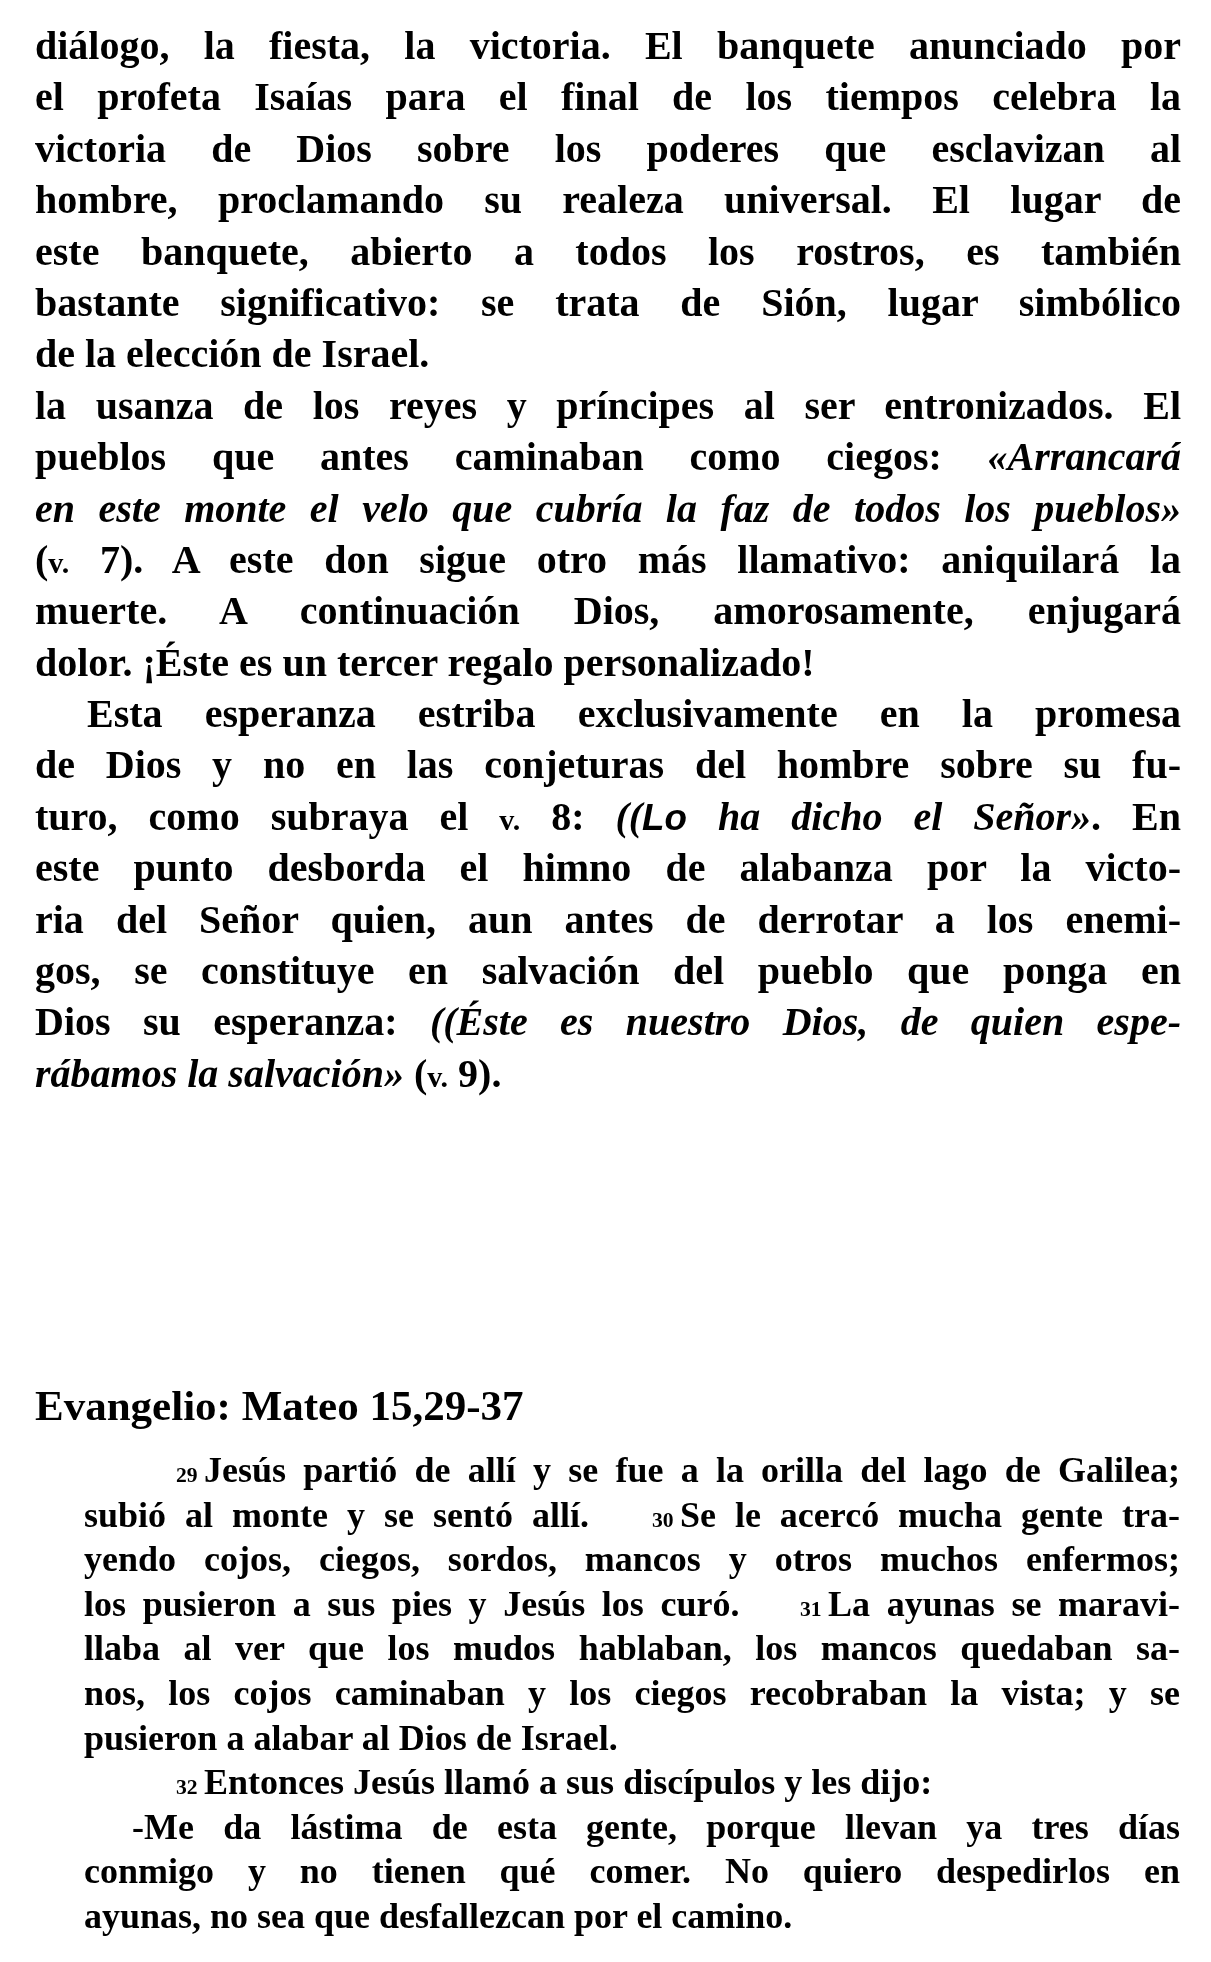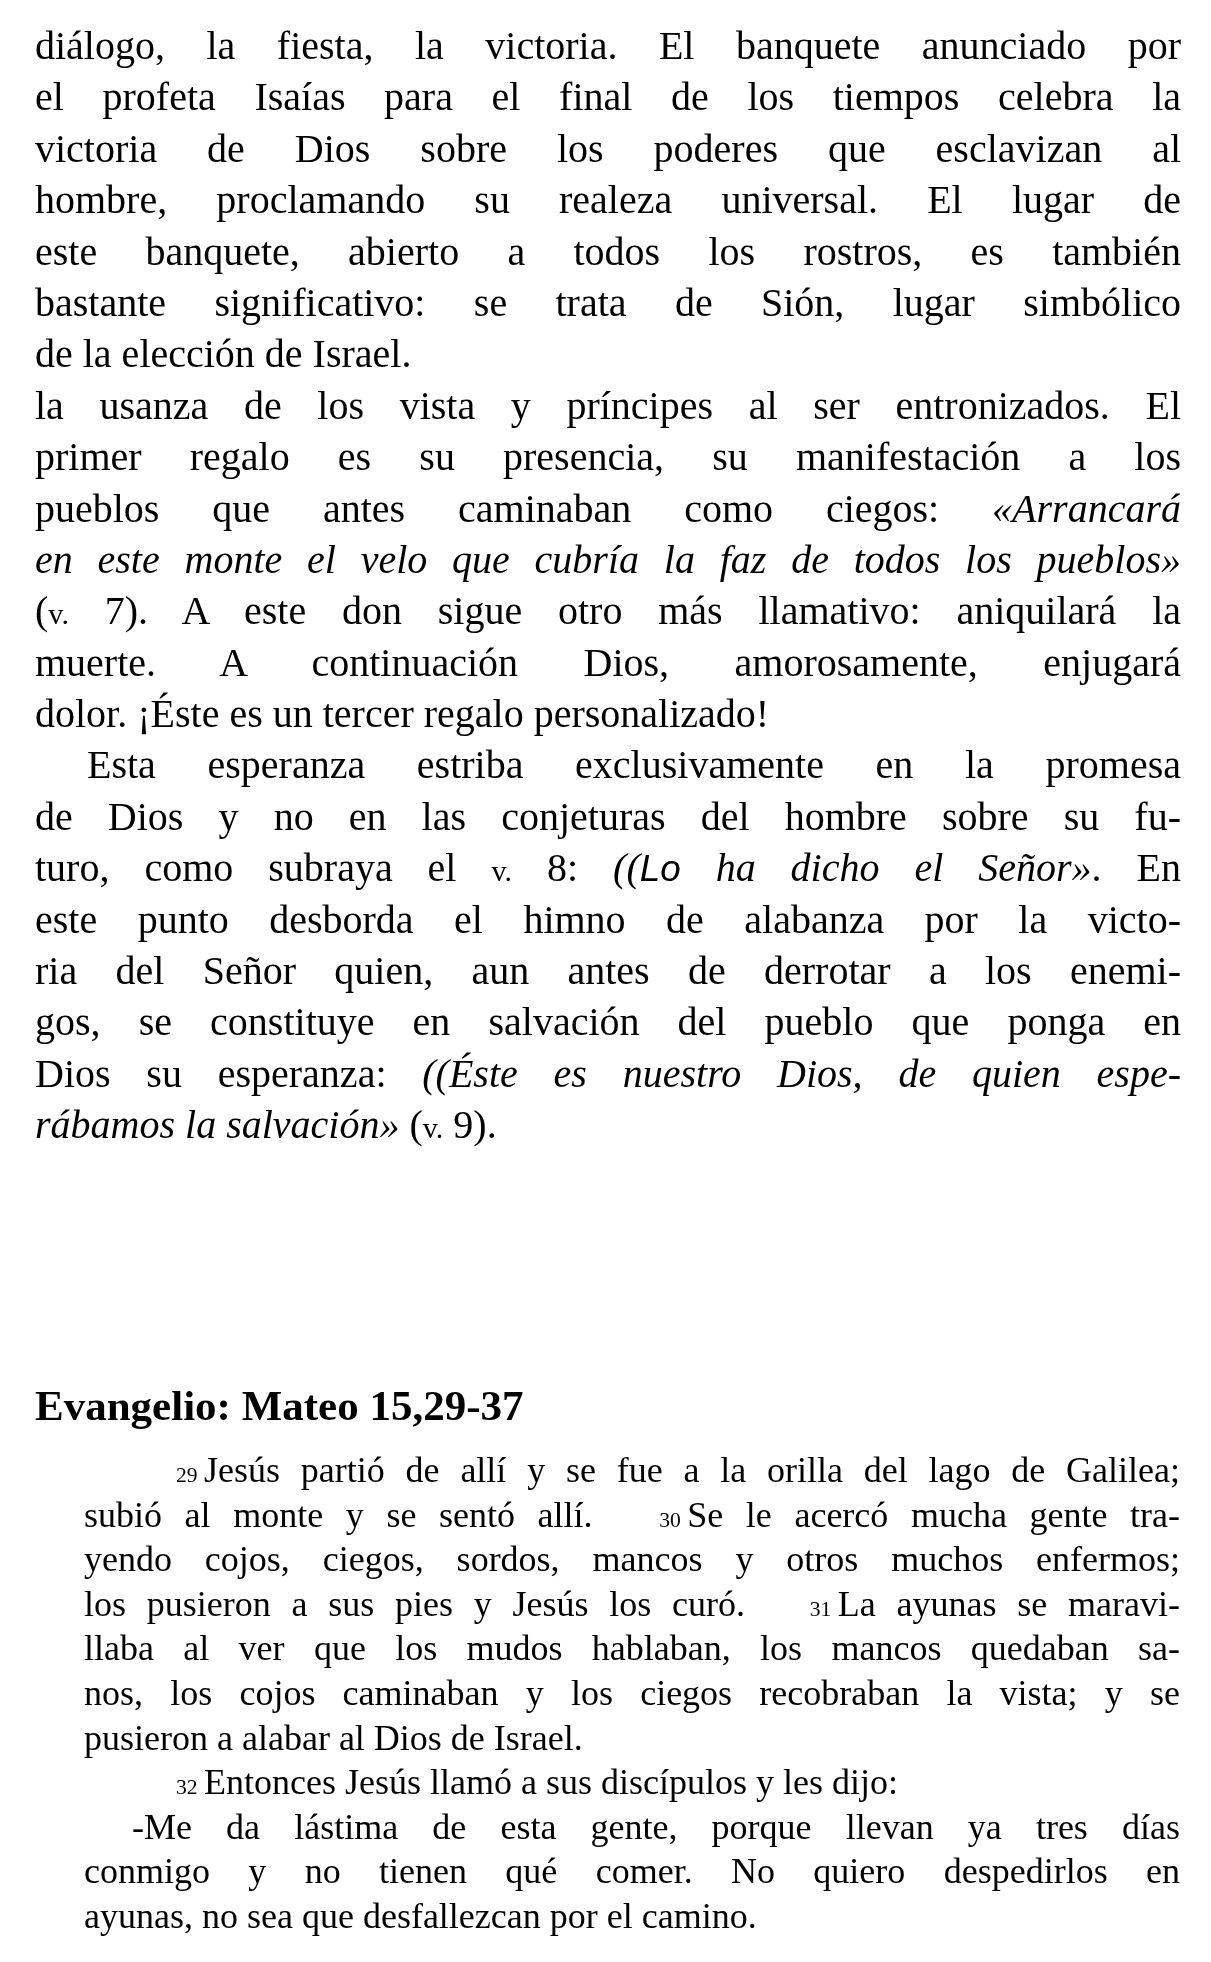--- a/index.html
+++ b/index.html
@@ -30,20 +30,21 @@
     top: 1448px;
     width: 1096px;
     font-size: 36px;
     line-height: 44.6px;
   }
   .tline {
     text-align: justify;
     text-align-last: justify;
     overflow: hidden;
     white-space: normal;
+    font-weight: bold;
   }
   .commentary .tline { height: 51.4px; }
   .gospel .tline { height: 44.6px; }
   .tline.lastline { text-align-last: left; }
   .commentary .tline.firstline { padding-left: 52px; }
   .gospel .tline.firstline { padding-left: 48px; }
 
   .seg-r { font-style: normal; }
   .seg-i { font-style: italic; }
   .seg-s {
@@ -75,22 +76,21 @@
     <div>
       <div class="tline"><span class="seg-r">diálogo, la fiesta, la victoria. El banquete anunciado por</span></div>
       <div class="tline"><span class="seg-r">el profeta Isaías para el final de los tiempos celebra la</span></div>
       <div class="tline"><span class="seg-r">victoria de Dios sobre los poderes que esclavizan al</span></div>
       <div class="tline"><span class="seg-r">hombre, proclamando su realeza universal. El lugar de</span></div>
       <div class="tline"><span class="seg-r">este banquete, abierto a todos los rostros, es también</span></div>
       <div class="tline"><span class="seg-r">bastante significativo: se trata de Sión, lugar simbólico</span></div>
       <div class="tline lastline"><span class="seg-r">de la elección de Israel.</span></div>
     </div>
     <div>
-      <div class="tline"><span class="seg-r">la usanza de los vista y príncipes al ser entronizados. El</span></div>
-      <div class="tline"><span class="seg-r">primer regalo es su presencia, su manifestación a los</span></div>
+      <div class="tline"><span class="seg-r">la usanza de los reyes y príncipes al ser entronizados. El</span></div>
       <div class="tline"><span class="seg-r">pueblos que antes caminaban como ciegos: </span><span class="seg-i">«Arrancará</span></div>
       <div class="tline"><span class="seg-i">en este monte el velo que cubría la faz de todos los pueblos»</span></div>
       <div class="tline"><span class="seg-r">(</span><span class="seg-v">v.</span><span class="seg-r"> 7). A este don sigue otro más llamativo: aniquilará la</span></div>
       <div class="tline"><span class="seg-r">muerte. A continuación Dios, amorosamente, enjugará</span></div>
       <div class="tline lastline"><span class="seg-r">dolor. ¡Éste es un tercer regalo personalizado!</span></div>
     </div>
     <div>
       <div class="tline firstline"><span class="seg-r">Esta esperanza estriba exclusivamente en la promesa</span></div>
       <div class="tline"><span class="seg-r">de Dios y no en las conjeturas del hombre sobre su fu-</span></div>
       <div class="tline"><span class="seg-r">turo, como subraya el </span><span class="seg-v">v.</span><span class="seg-r"> 8: </span><span class="seg-i">((</span><span class="seg-s">Lo</span><span class="seg-i"> ha dicho el Señor»</span><span class="seg-r">. En</span></div>

